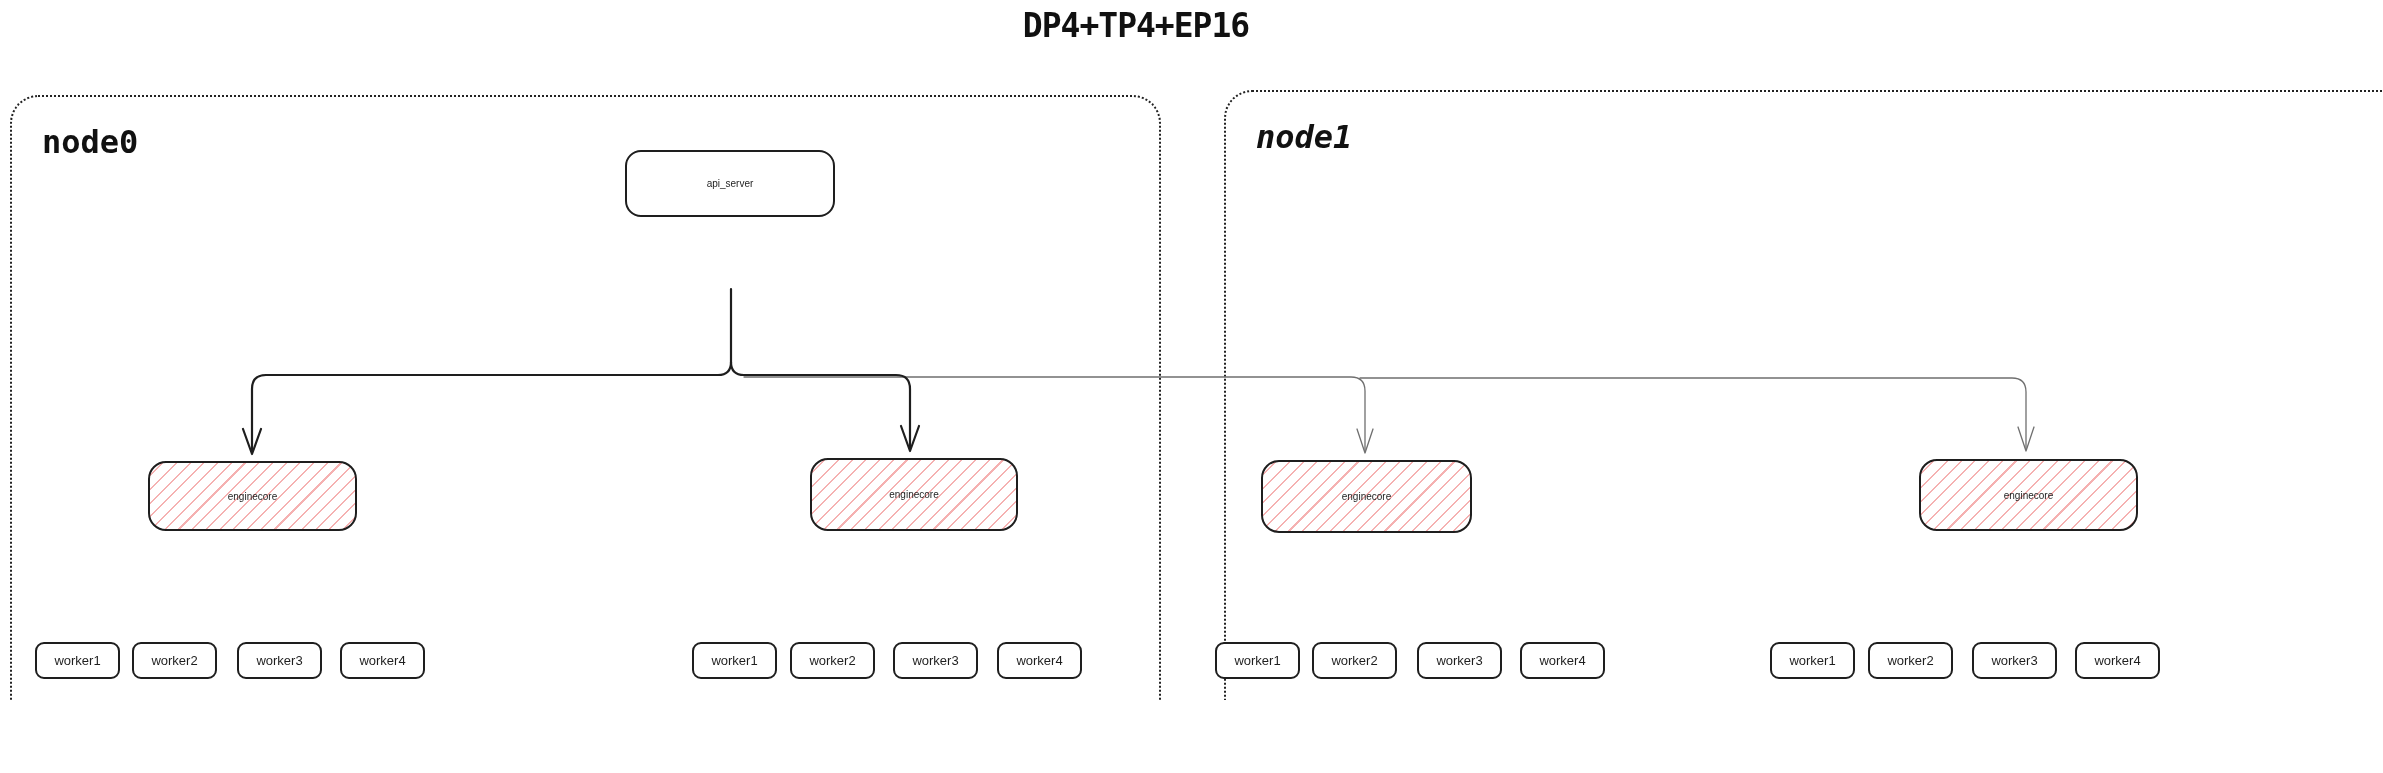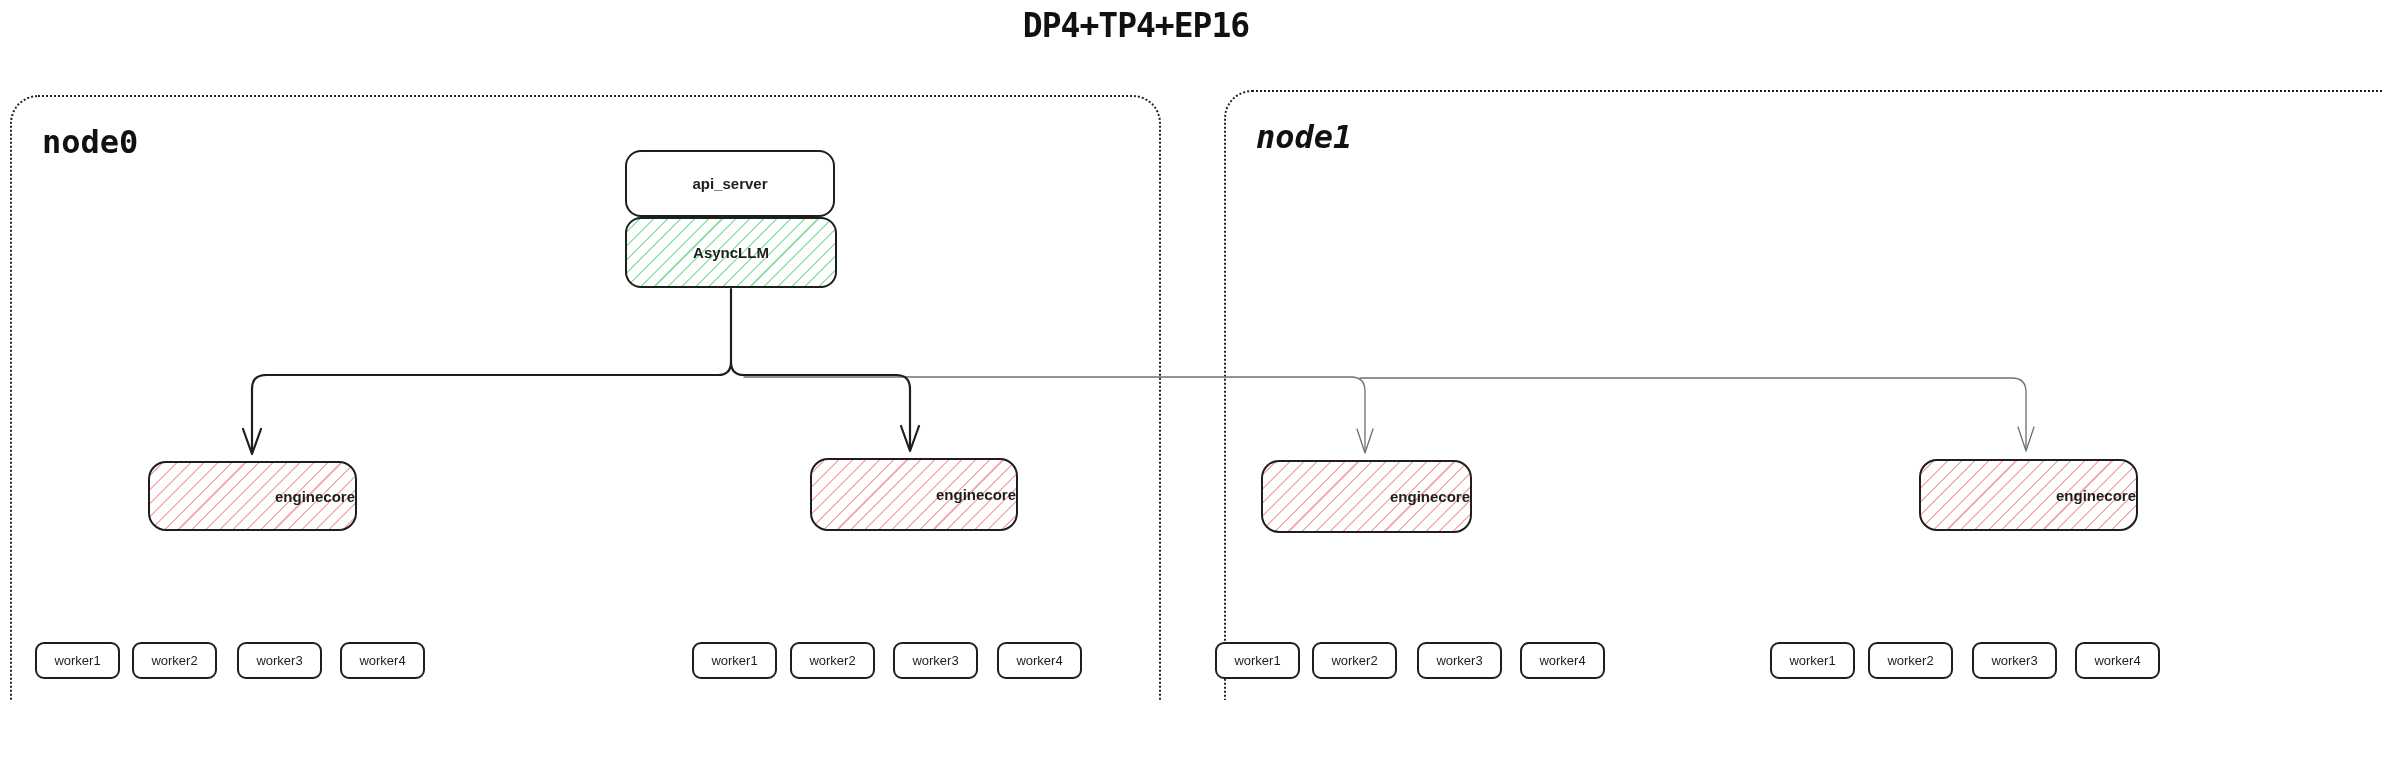--- a/index.html
+++ b/index.html
@@ -26,27 +26,26 @@
   .node-label{
     position:absolute;top:26px;left:30px;
     font-family:"DejaVu Sans Mono",monospace;
     font-size:32px;font-weight:bold;color:#111;
   }
   .shape{
     position:absolute;
     display:flex;align-items:center;justify-content:center;
     border:2px solid #1e1e1e;
     background:#ffffff;
-    font-size:15px;color:#1e1e1e;
+    font-size:10px;color:#1e1e1e;
     box-sizing:border-box;
     white-space:nowrap;
-    font-weight:bold;
   }
   .round16{border-radius:16px;}
-  .round18{border-radius:18px;justify-content:flex-end;}
+  .round18{border-radius:18px;}
   .hatch-green{
     background-image:repeating-linear-gradient(135deg,
       rgba(0,0,0,0) 0px, rgba(0,0,0,0) 8.2px,
       #97e3a9 8.2px, #97e3a9 9.7px);
   }
   .hatch-red{
     background-image:repeating-linear-gradient(135deg,
       rgba(0,0,0,0) 0px, rgba(0,0,0,0) 8.2px,
       #f5b1b1 8.2px, #f5b1b1 9.7px);
   }
@@ -70,23 +69,20 @@
   <div class="node-box" style="left:10px;top:95px;width:1147px;height:670px;">
     <div class="node-label">node0</div>
   </div>
 
   <div class="node-box" style="left:1224px;top:90px;width:1182px;height:660px;font-style:italic;">
     <div class="node-label">node1</div>
   </div>
 
   <div class="shape round16" style="left:625px;top:150px;width:210px;height:67px;z-index:2;">
     <span>api_server</span>
-  </div>
-  <div class="shape round16 hatch-green" style="left:625px;top:217px;width:212px;height:71px;z-index:1;">
-    <span>AsyncLLM</span>
   </div>
 
   <svg class="connectors" width="2383" height="773" viewBox="0 0 2383 773">
 
     <g stroke="#6f6f6f" stroke-width="1.3" fill="none" stroke-linecap="round" stroke-linejoin="round">
       <path d="M 744 377 H 1351 Q 1365 377 1365 391 V 451"></path>
       <polyline points="1357,429 1365,453 1373,429"></polyline>
       <path d="M 1360 378 H 2012 Q 2026 378 2026 392 V 449"></path>
       <polyline points="2018,427 2026,451 2034,427"></polyline>
     </g>

